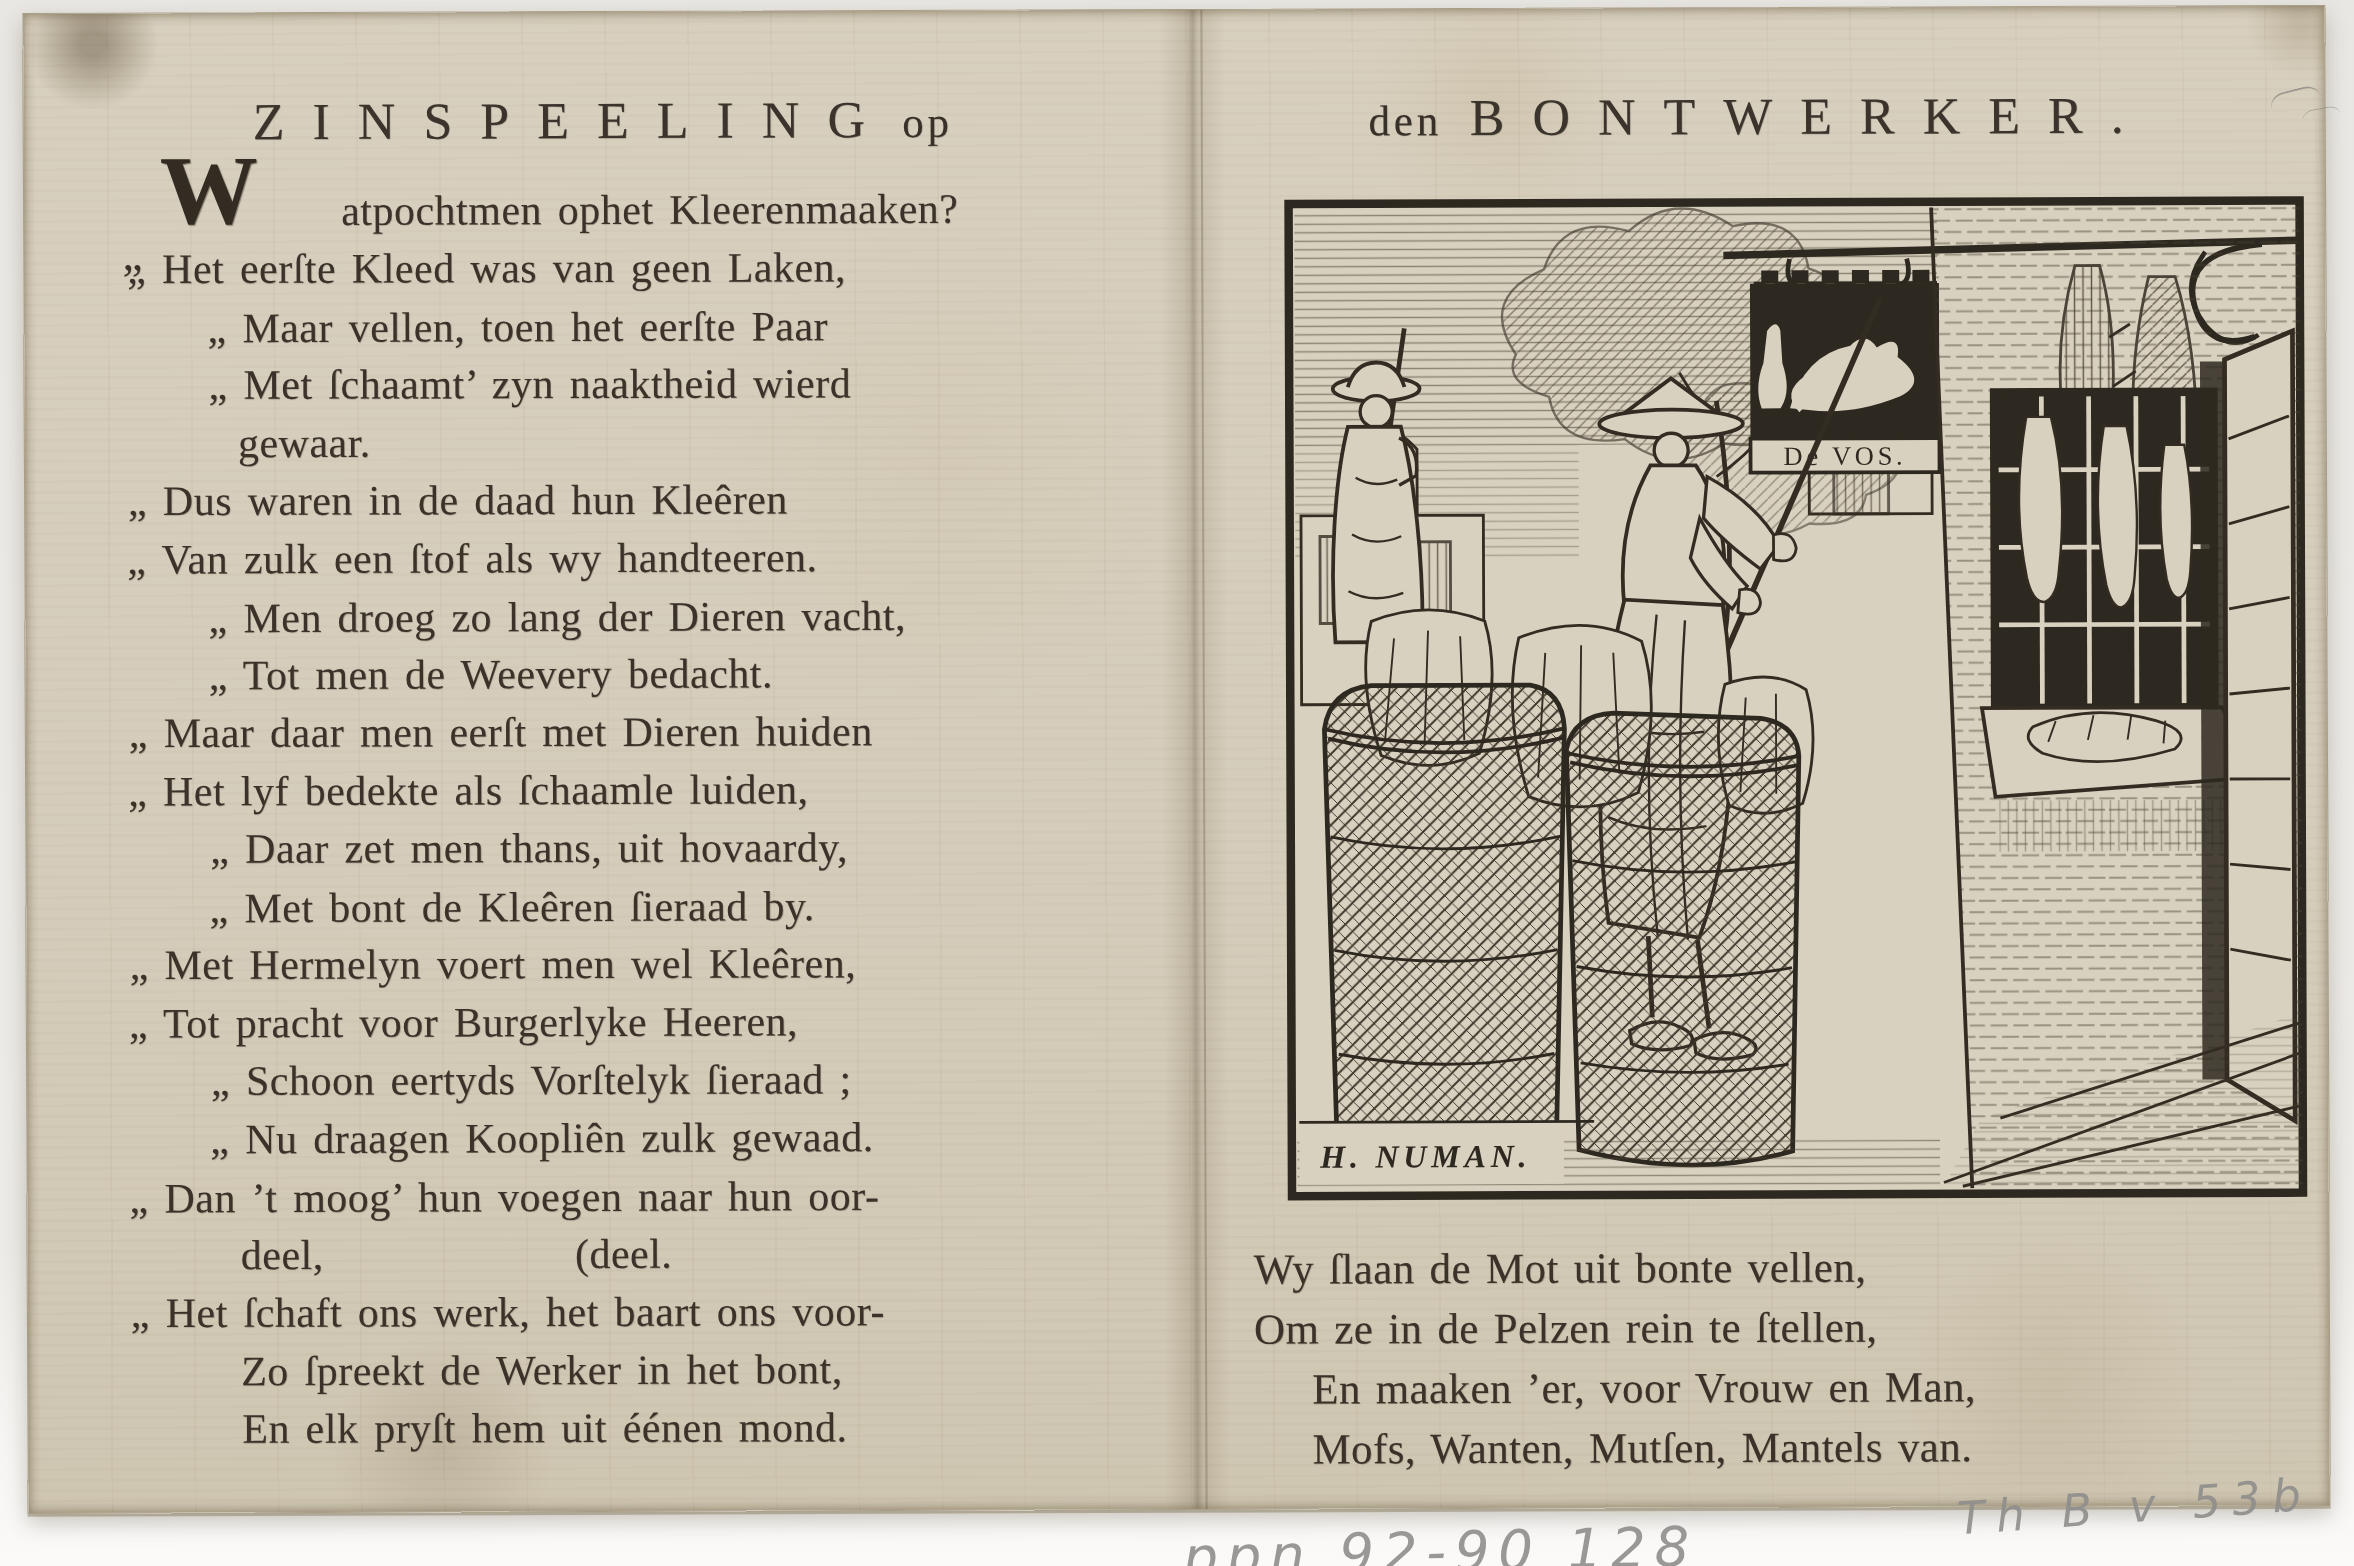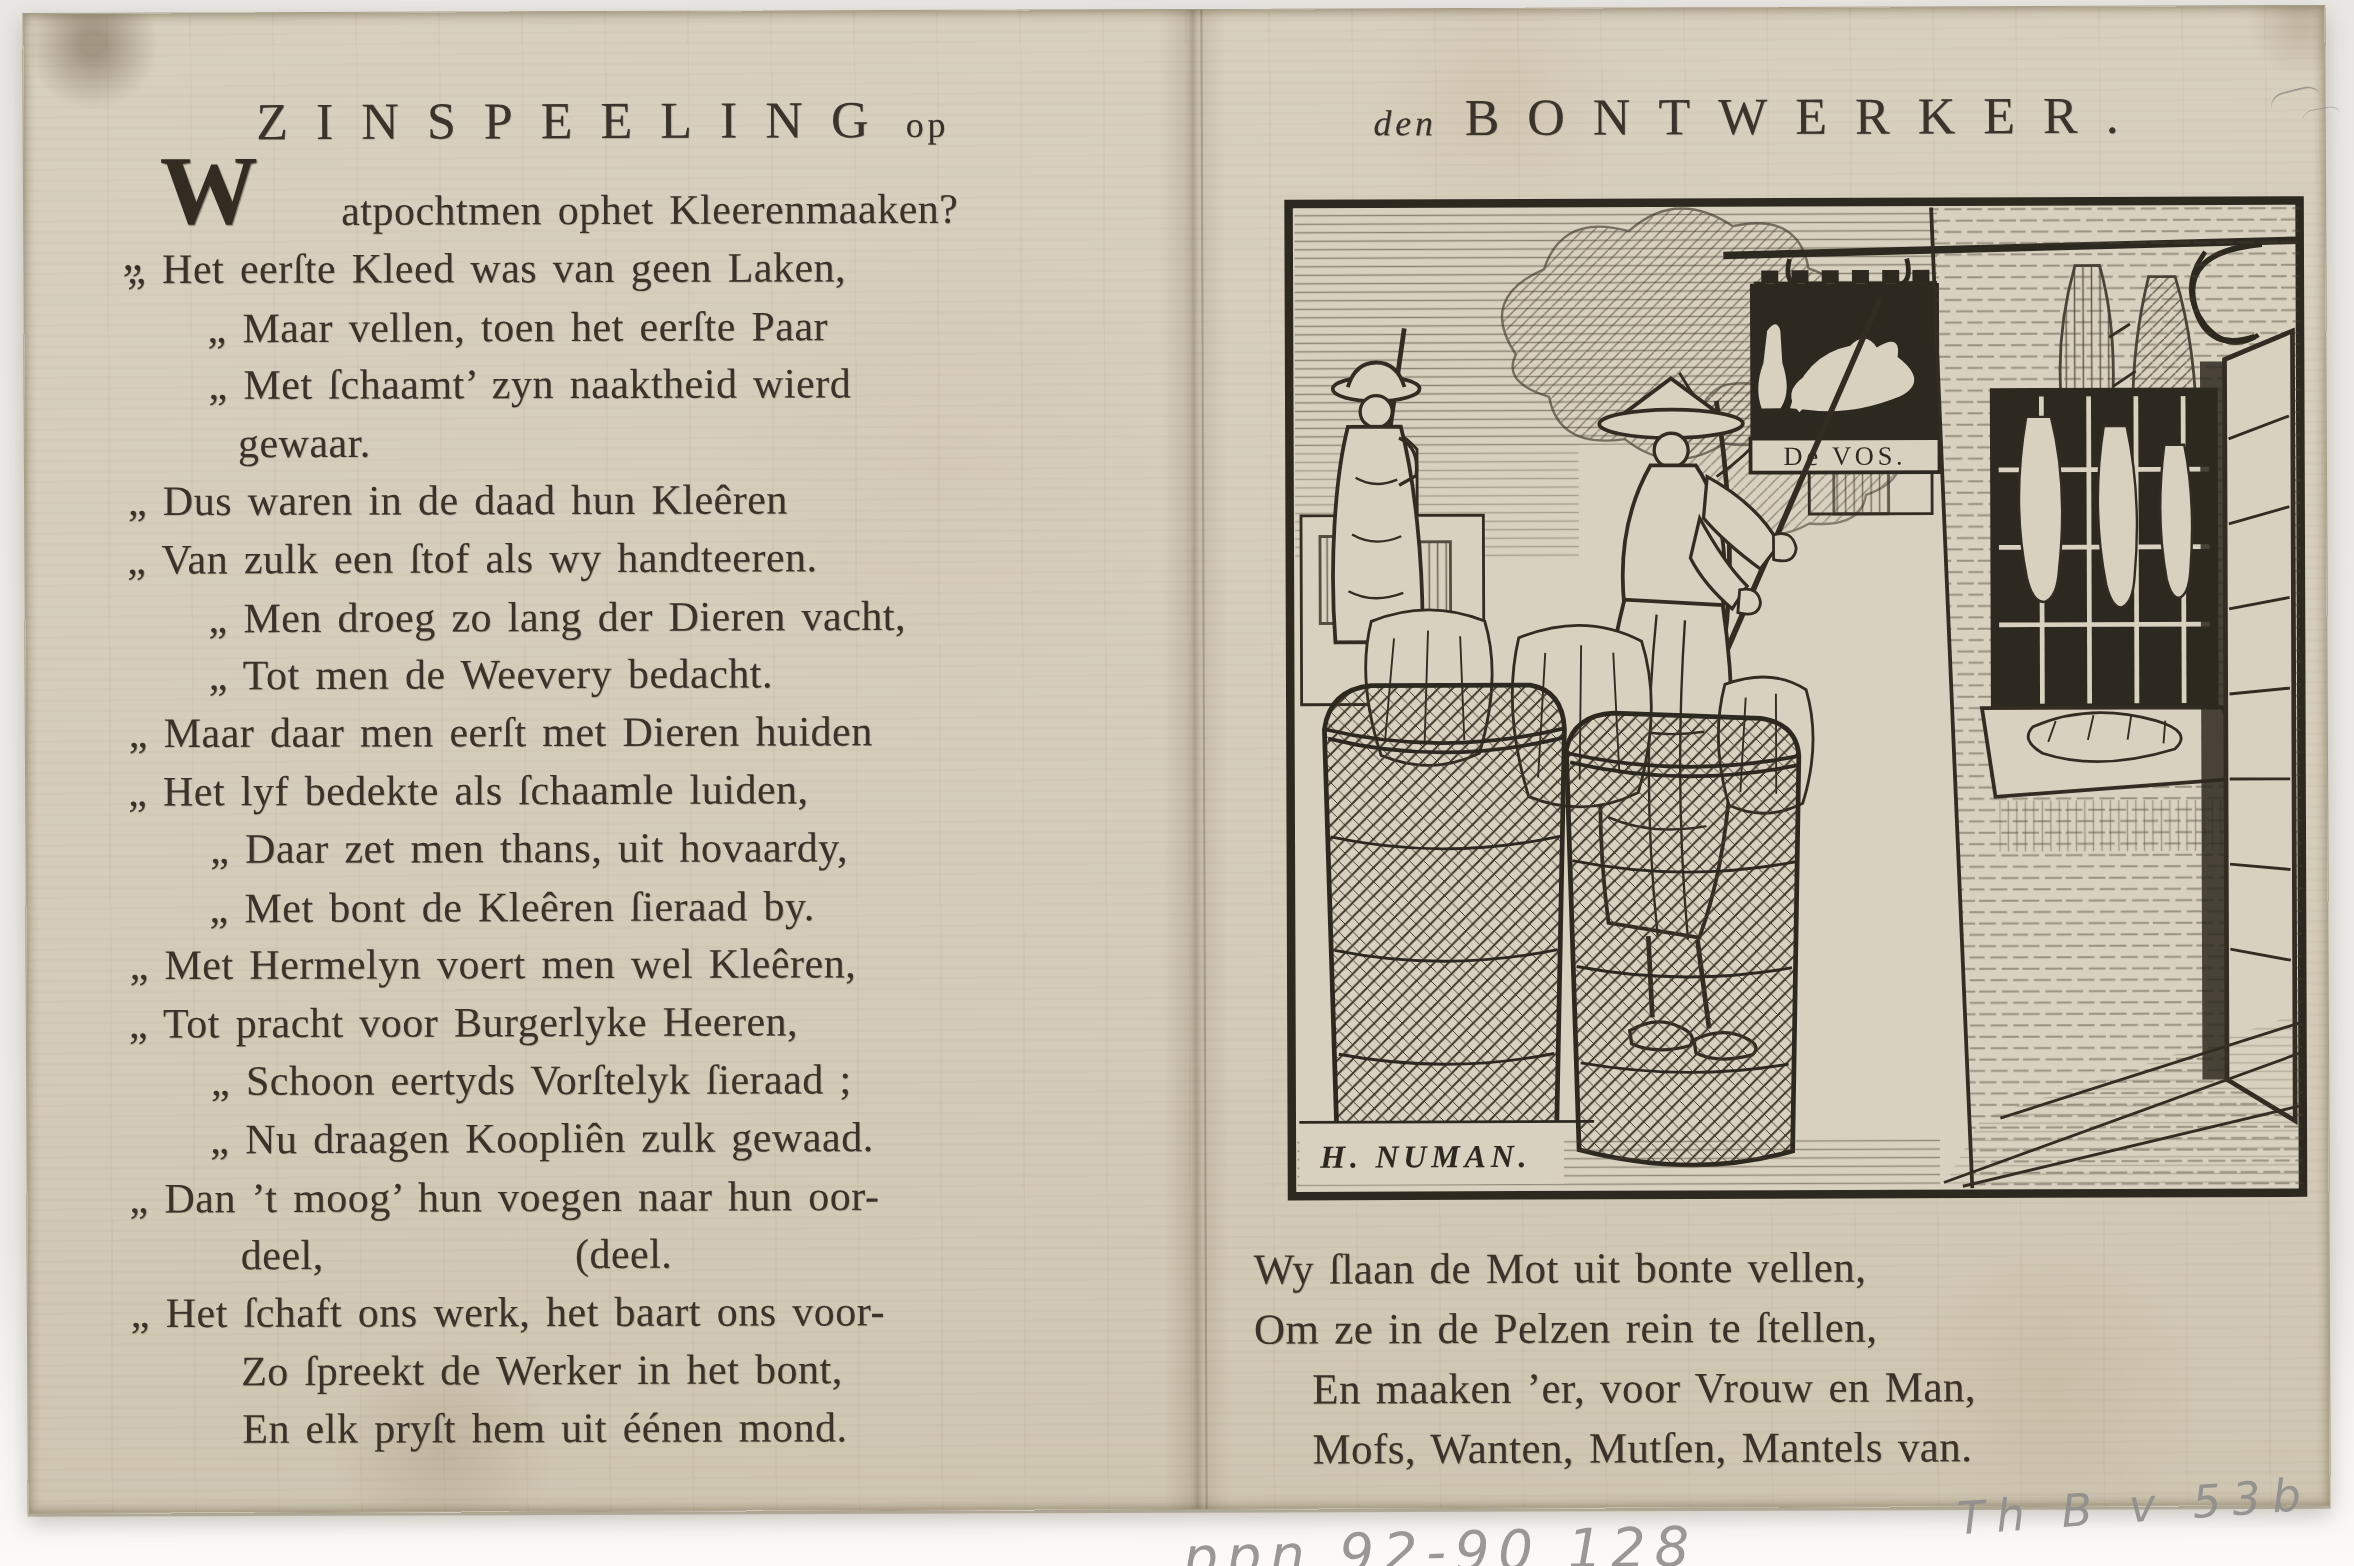--- a/index.html
+++ b/index.html
@@ -30,23 +30,23 @@
     position:absolute;left:1136px;top:0;width:66px;height:100%;
     background:linear-gradient(90deg, rgba(0,0,0,0) 0%, rgba(92,76,50,.16) 42%, rgba(70,56,34,.30) 50%, rgba(92,76,50,.14) 58%, rgba(0,0,0,0) 100%);
   }
   .foldline{position:absolute;left:1177px;top:0;width:1.9px;height:100%;background:rgba(70,56,34,.25);}
   .page{position:absolute;top:0;height:100%;}
   .page.left{left:0;width:1168px;}
   .page.right{left:1168px;width:1134px;}
   
   .ptitle{position:absolute;top:79px;left:66px;width:1026px;text-align:center;color:#37312a;white-space:nowrap;}
   .tcaps{font-size:52px;letter-spacing:28px;color:#3a342c;text-shadow:0.5px 0.5px 0.8px rgba(52,44,32,.45);}
-  .tsmall{font-size:36px;letter-spacing:3.8px;margin-left:5.6px;text-shadow:0.5px 0.5px 0.8px rgba(52,44,32,.45);}
+  .tsmall{font-size:43px;letter-spacing:3.8px;margin-left:5.6px;text-shadow:0.5px 0.5px 0.8px rgba(52,44,32,.45);}
   .page.right .ptitle{left:43px;width:1045px;}
-  .page.right .tsmall{margin-right:24px;font-style:italic;}
+  .page.right .tsmall{margin-right:24px;}
   
   .poem{
     position:absolute;left:102px;top:169px;width:1045px;
     font-size:42px;line-height:58px;color:#3b332a;
     letter-spacing:0.5px;word-spacing:4.7px;
     text-shadow:0.6px 0.6px 0.8px rgba(56,46,32,.38);
   }
   .pl{white-space:nowrap;}
   .pl.first{padding-left:215px;}
   .pl.i0{padding-left:0;}

